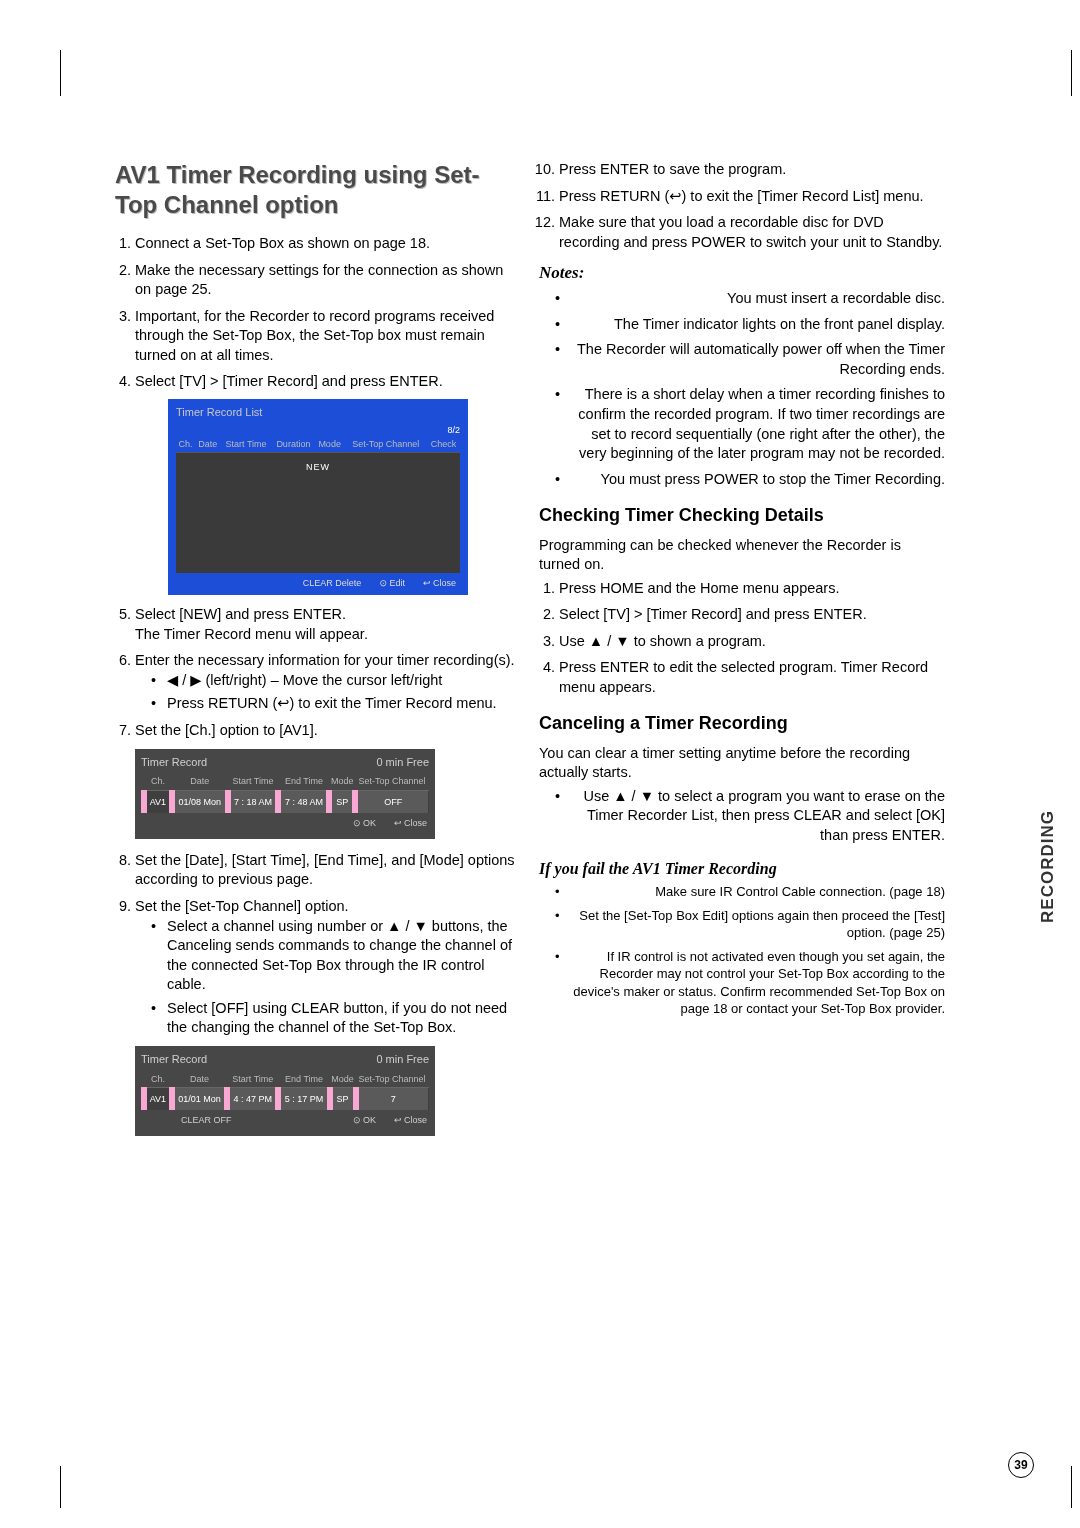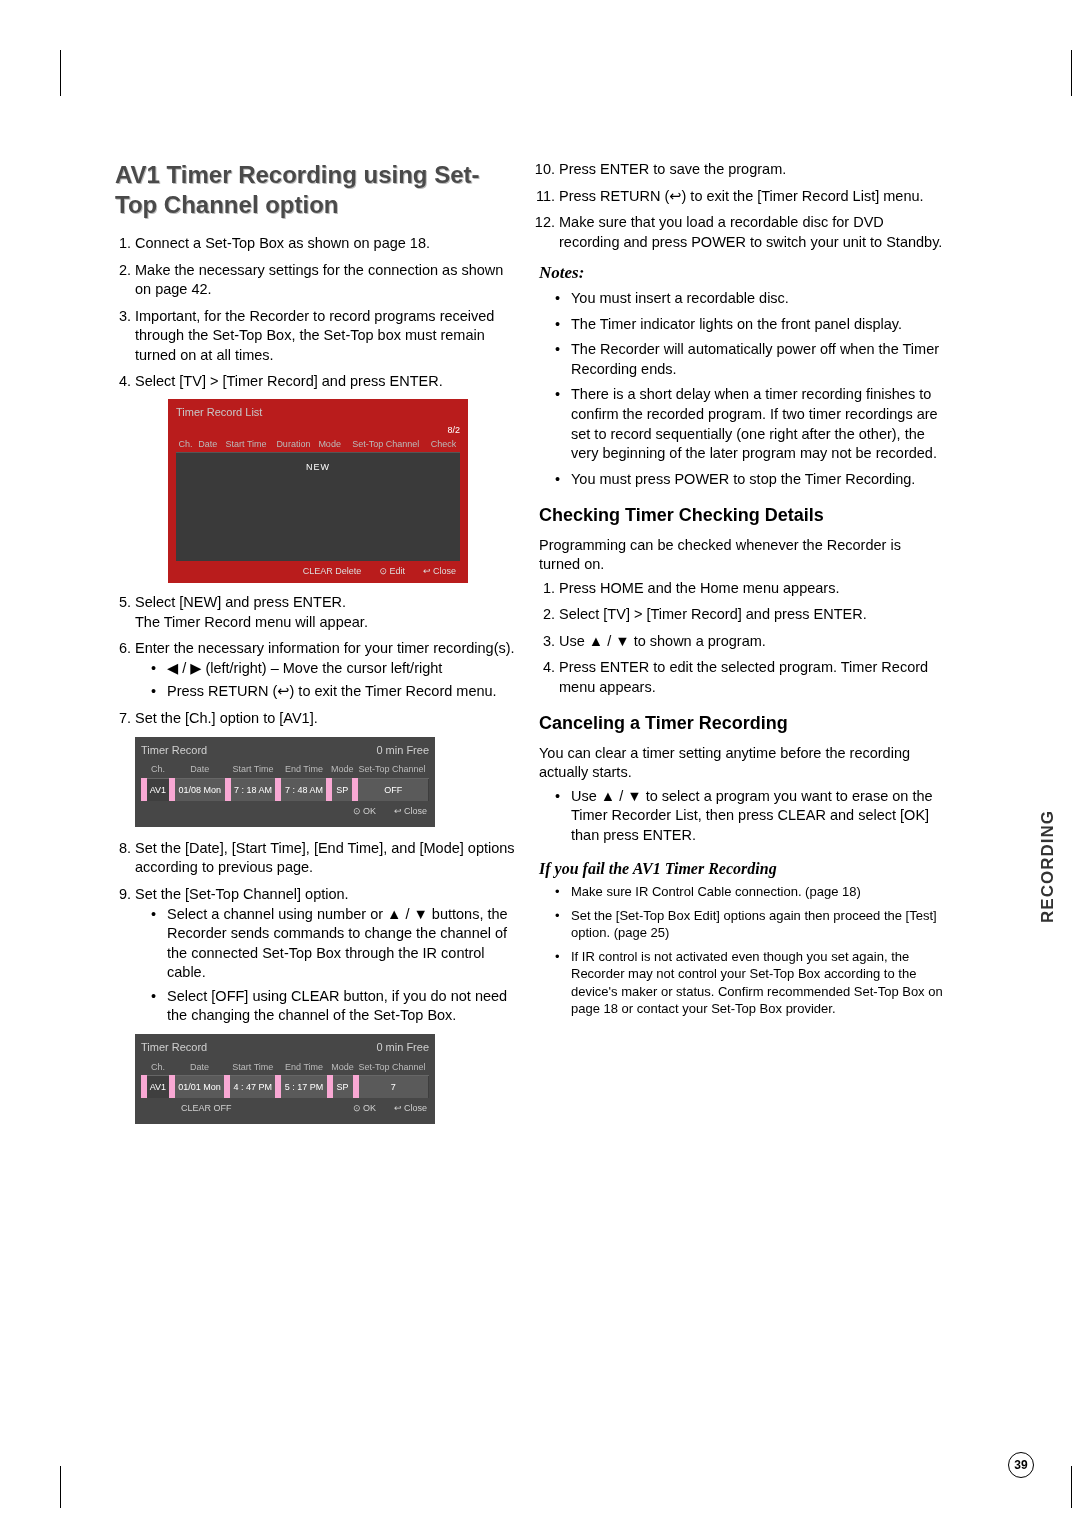--- a/index.html
+++ b/index.html
@@ -60,20 +60,21 @@
     margin-bottom: 7px;
   }
   ul.bullets {
     list-style: none;
     padding-left: 16px;
   }
   ul.bullets > li {
     position: relative;
     padding-left: 16px;
     margin-bottom: 6px;
+    text-align: right;
   }
   ul.bullets > li::before {
     content: "•";
     position: absolute;
     left: 0;
     top: 0;
   }
   ul.sub {
     list-style: none;
     padding-left: 16px;
@@ -84,21 +85,21 @@
     margin-bottom: 4px;
   }
   ul.sub > li::before {
     content: "•";
     position: absolute;
     left: 0;
   }
   .smallnote ul.bullets > li { font-size: 13px; }
   
   .osd {
-    background: #b91c1c;
+    background: #1d4ed8;
     color: #c8c8c8;
     font-size: 10px;
     width: 300px;
     margin: 6px auto 10px auto;
     padding: 6px 8px 4px 8px;
   }
   .osd .osd-title { font-size: 11px; margin-bottom: 4px; }
   .osd .osd-page { text-align: right; color:#fff; font-size:9px; }
   .osd table {
     width: 100%;
@@ -107,21 +108,21 @@
   }
   .osd th {
     font-weight: normal;
     color: #bbb;
     padding: 2px 1px;
     border-bottom: 1px solid #555;
     white-space: nowrap;
   }
   .osd .list-body {
     background: #3a3a3a;
-    height: 108px;
+    height: 120px;
     padding-top: 4px;
   }
   .osd .new-row {
     text-align: center;
     color: #fff;
     padding: 4px 0;
     font-size: 9px;
     letter-spacing: 1px;
   }
   .osd .footer {
@@ -188,21 +189,21 @@
 <div class="crop-bot-right"></div>
 
 <div class="page">
   <div class="columns">
 
     <div class="col">
       <h1 class="shadow-title">AV1 Timer Recording using Set-Top Channel option</h1>
 
       <ol>
         <li>Connect a Set-Top Box as shown on page 18.</li>
-        <li>Make the necessary settings for the connection as shown on page 42.</li>
+        <li>Make the necessary settings for the connection as shown on page 25.</li>
         <li>Important, for the Recorder to record programs received through the Set-Top Box, the Set-Top box must remain turned on at all times.</li>
         <li>Select [TV] &gt; [Timer Record] and press ENTER.</li>
       </ol>
 
       <div class="osd">
         <div class="osd-title">Timer Record List</div>
         <div class="osd-page">8/2</div>
         <table>
           <tbody>
               <tr>
@@ -270,21 +271,21 @@
           <span>⊙ OK</span>
           <span>↩ Close</span>
         </div>
       </div>
 
       <ol start="8">
         <li>Set the [Date], [Start Time], [End Time], and [Mode] options according to previous page.</li>
         <li>
           <span>Set the [Set-Top Channel] option.</span>
           <ul class="sub">
-            <li>Select a channel using number or ▲ / ▼ buttons, the Recorder sends commands to change the channel of the connected Set-Top Box through the IR control cable.</li>
+            <li>Select a channel using number or ▲ / ▼ buttons, the Canceling sends commands to change the channel of the connected Set-Top Box through the IR control cable.</li>
             <li>Select [OFF] using CLEAR button, if you do not need the changing the channel of the Set-Top Box.</li>
           </ul>
         </li>
       </ol>
 
       <div class="osd2">
         <div class="hdr-row">
           <span>Timer Record</span>
           <span>0   min Free</span>
         </div>

